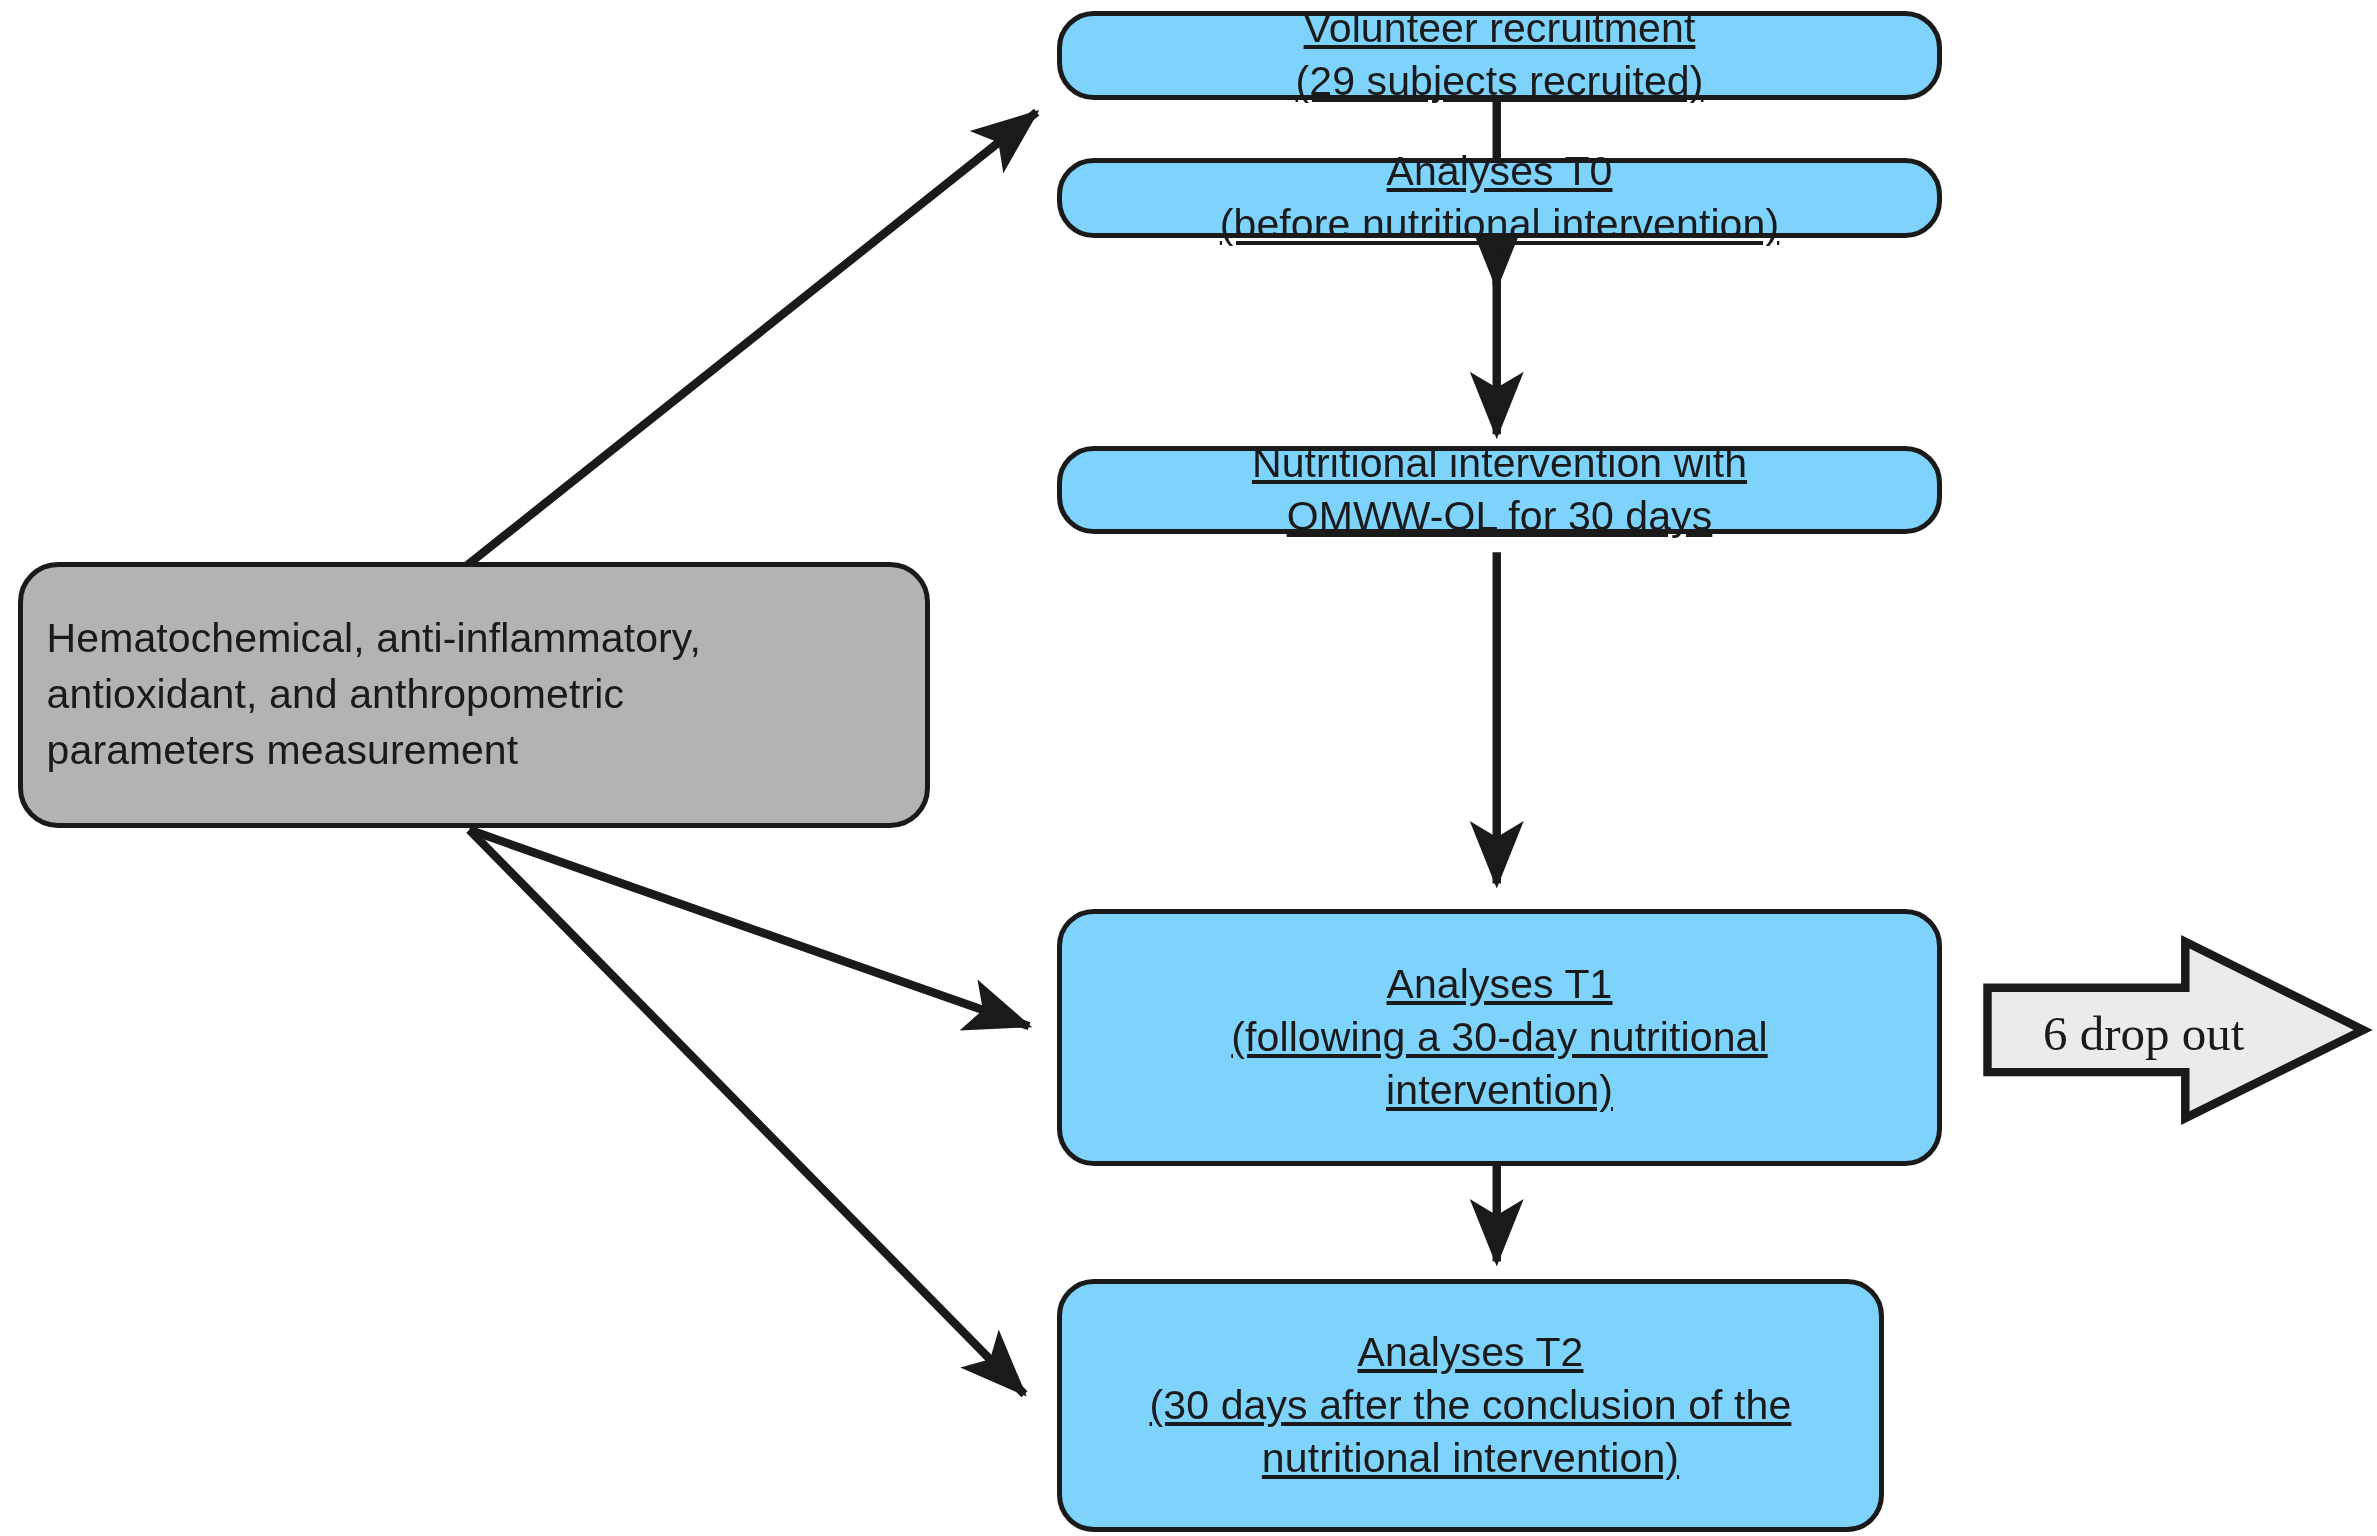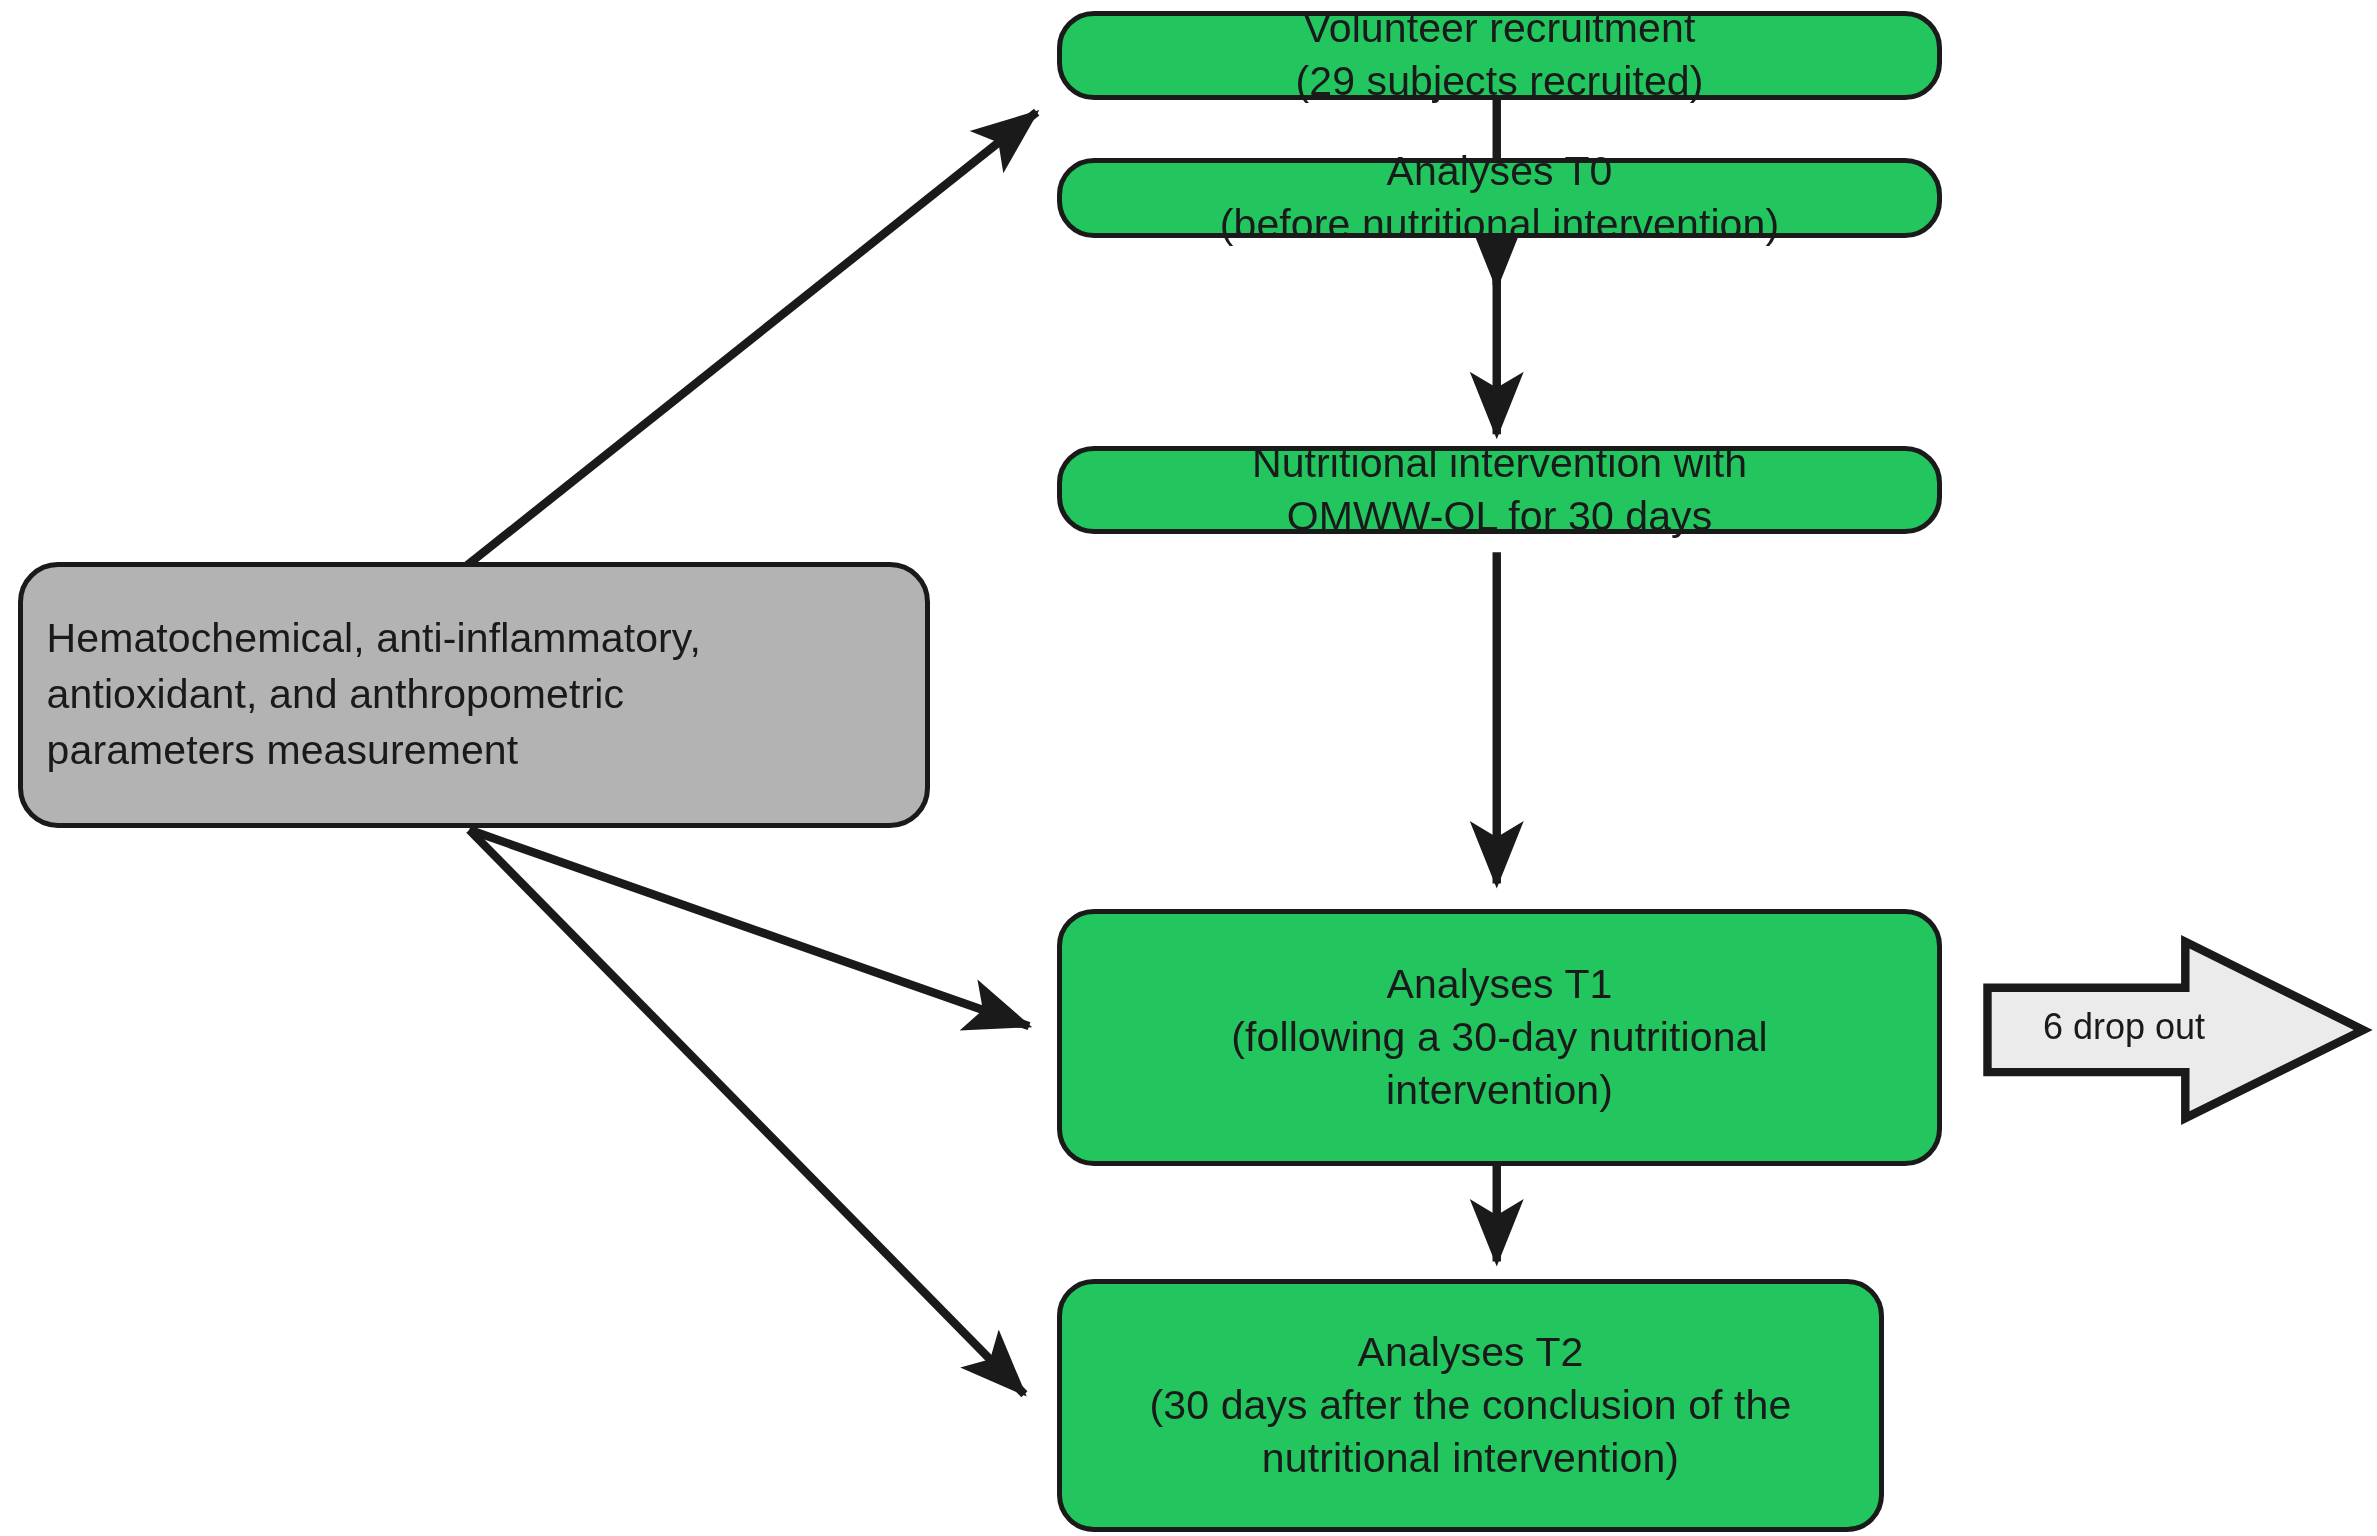--- a/index.html
+++ b/index.html
@@ -25,21 +25,22 @@
     justify-content: center;
     text-align: center;
     color: #1a1a1a;
     font-size: 41px;
     line-height: 1.30;
     letter-spacing: 0.1px;
     white-space: pre-line;
     padding: 4.6px 20px;
   }
   .node.process {
-    background: #22c55e;
+    background: #7dd3fc;
+    text-decoration: underline;
   }
   .node.measure {
     background: #b3b3b3;
     text-align: left;
     justify-content: flex-start;
     padding-left: 44px;
     padding-right: 31px;
     border-radius: 40px;
     line-height: 1.36;
   }
@@ -47,23 +48,24 @@
     position: absolute;
     left: 0;
     top: 0;
     width: 2377px;
     height: 1537px;
     overflow: visible;
   }
   .dropout-label {
     position: absolute;
     color: #1a1a1a;
-    font-size: 36px;
+    font-size: 49px;
     line-height: 1;
     white-space: nowrap;
+    font-family: Liberation Serif, serif;
   }
 </style>
 </head>
 <body>
 
 <div id="canvas">
 
   <svg class="edges" viewBox="0 0 3100 2004" xmlns="http://www.w3.org/2000/svg">
     <defs>
       <marker id="ah" markerWidth="10" markerHeight="10" refX="7.6" refY="3.4" orient="auto" markerUnits="strokeWidth">

